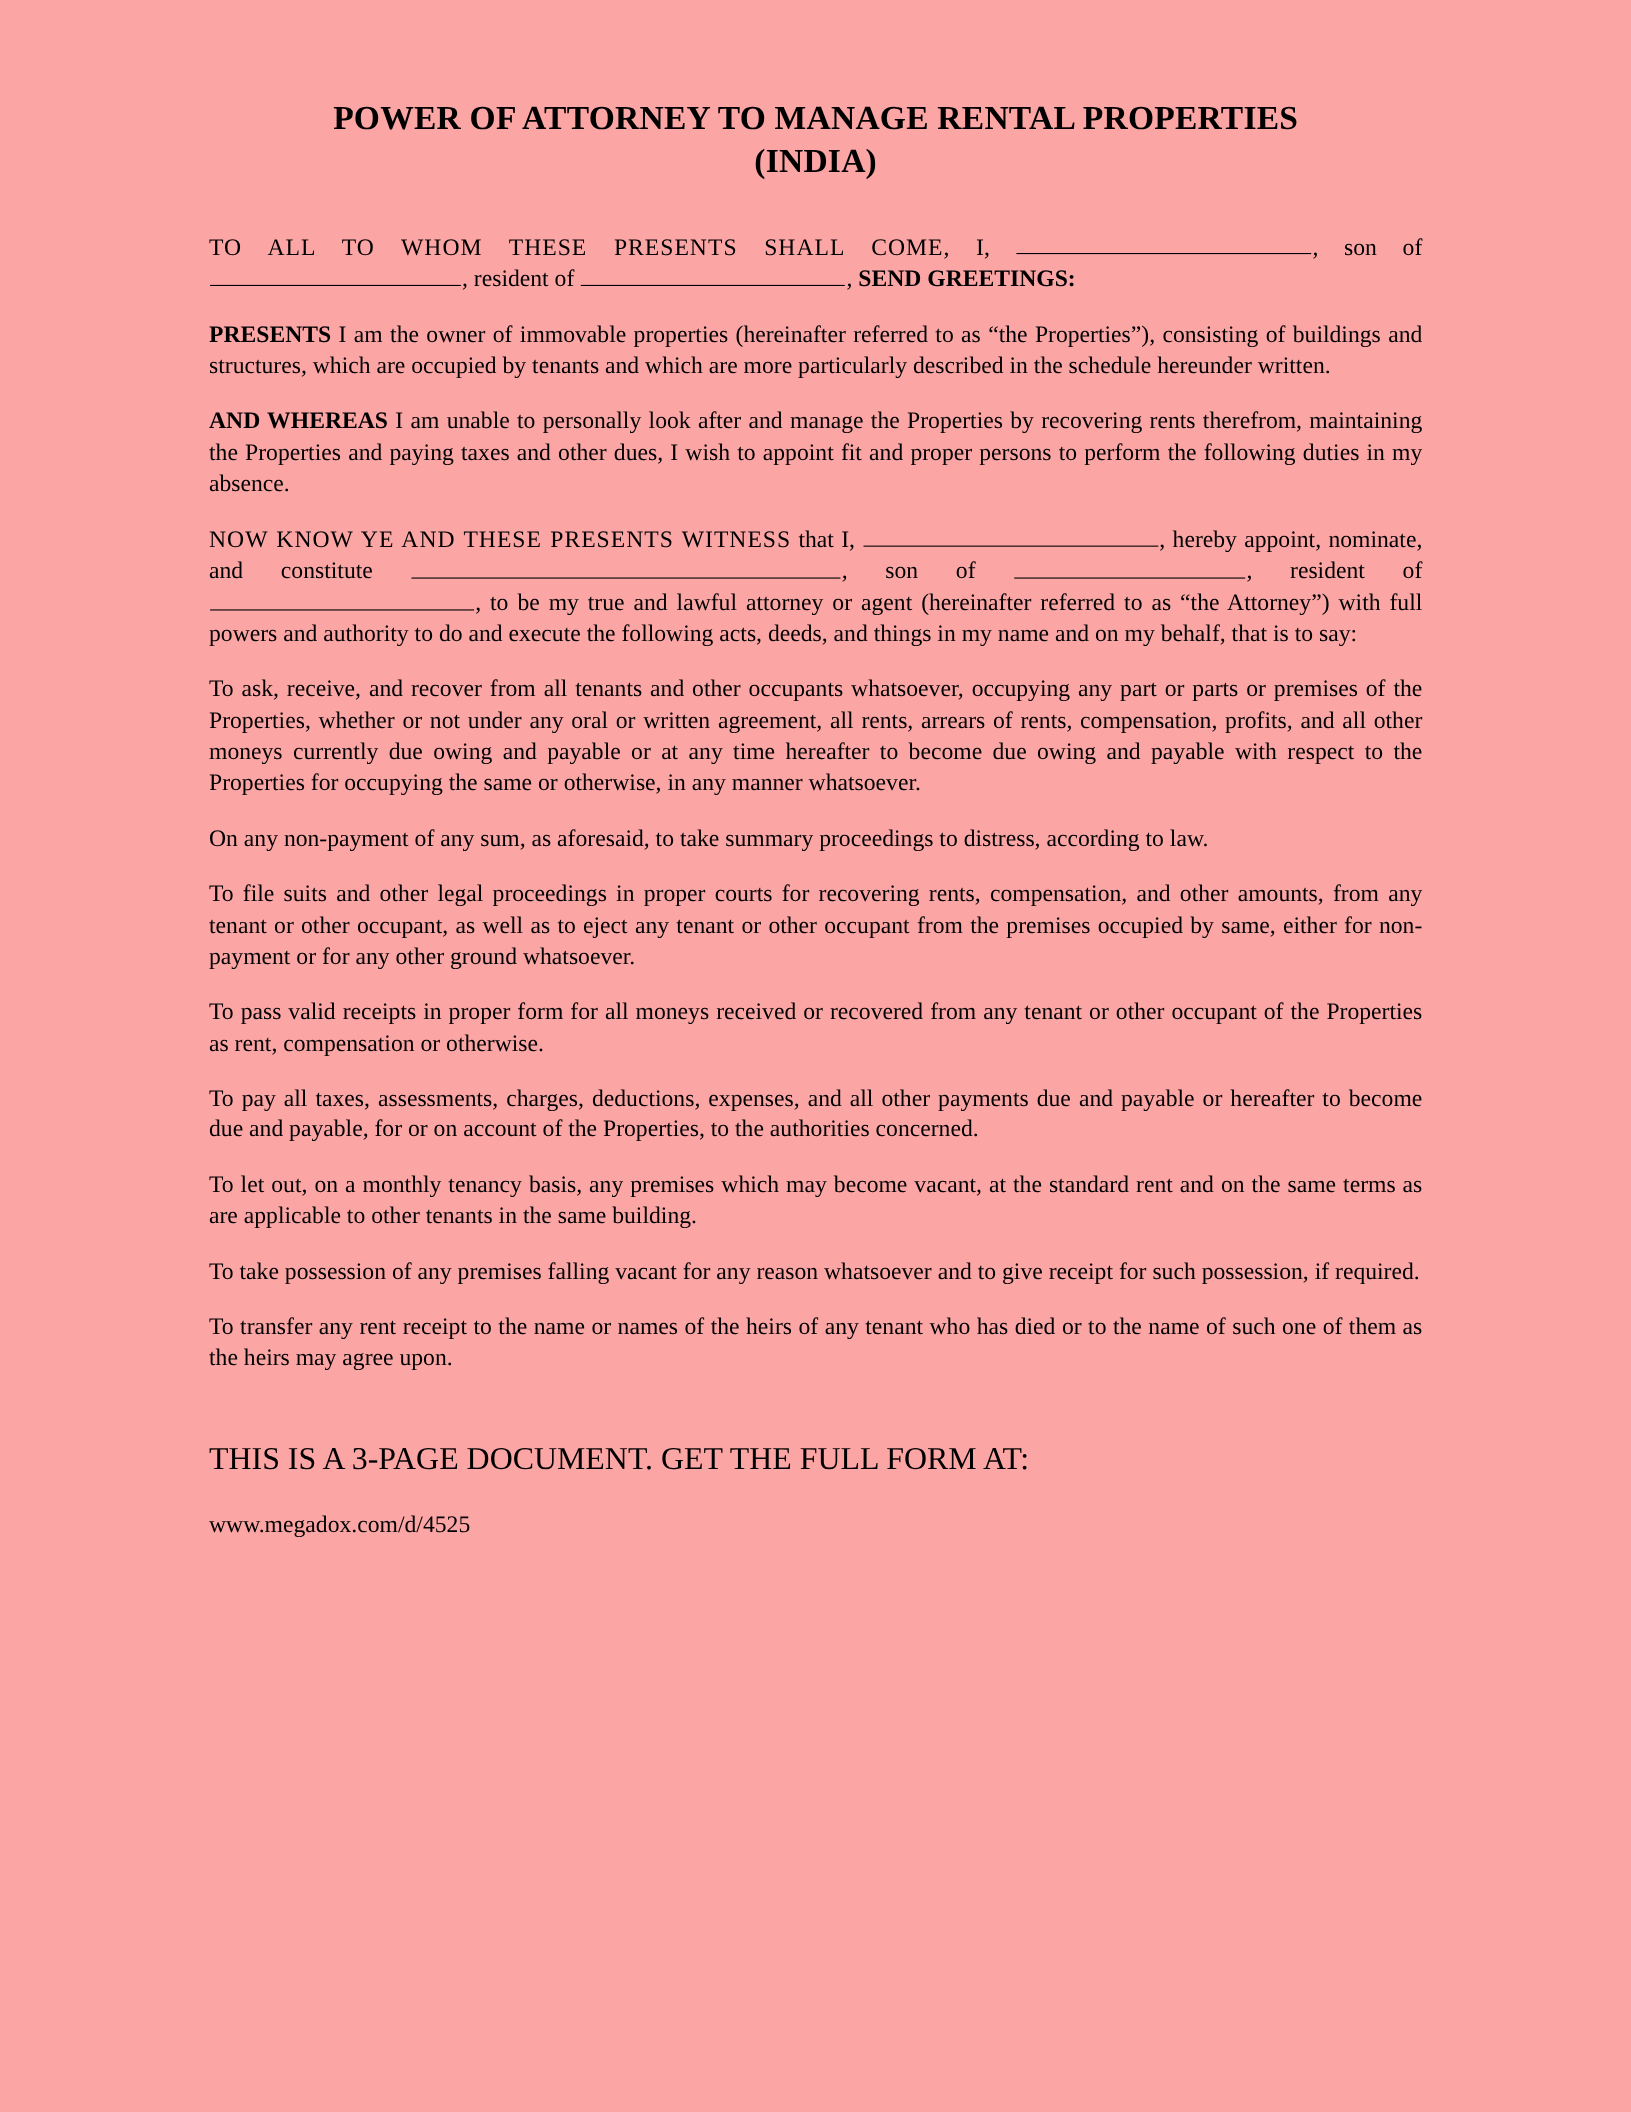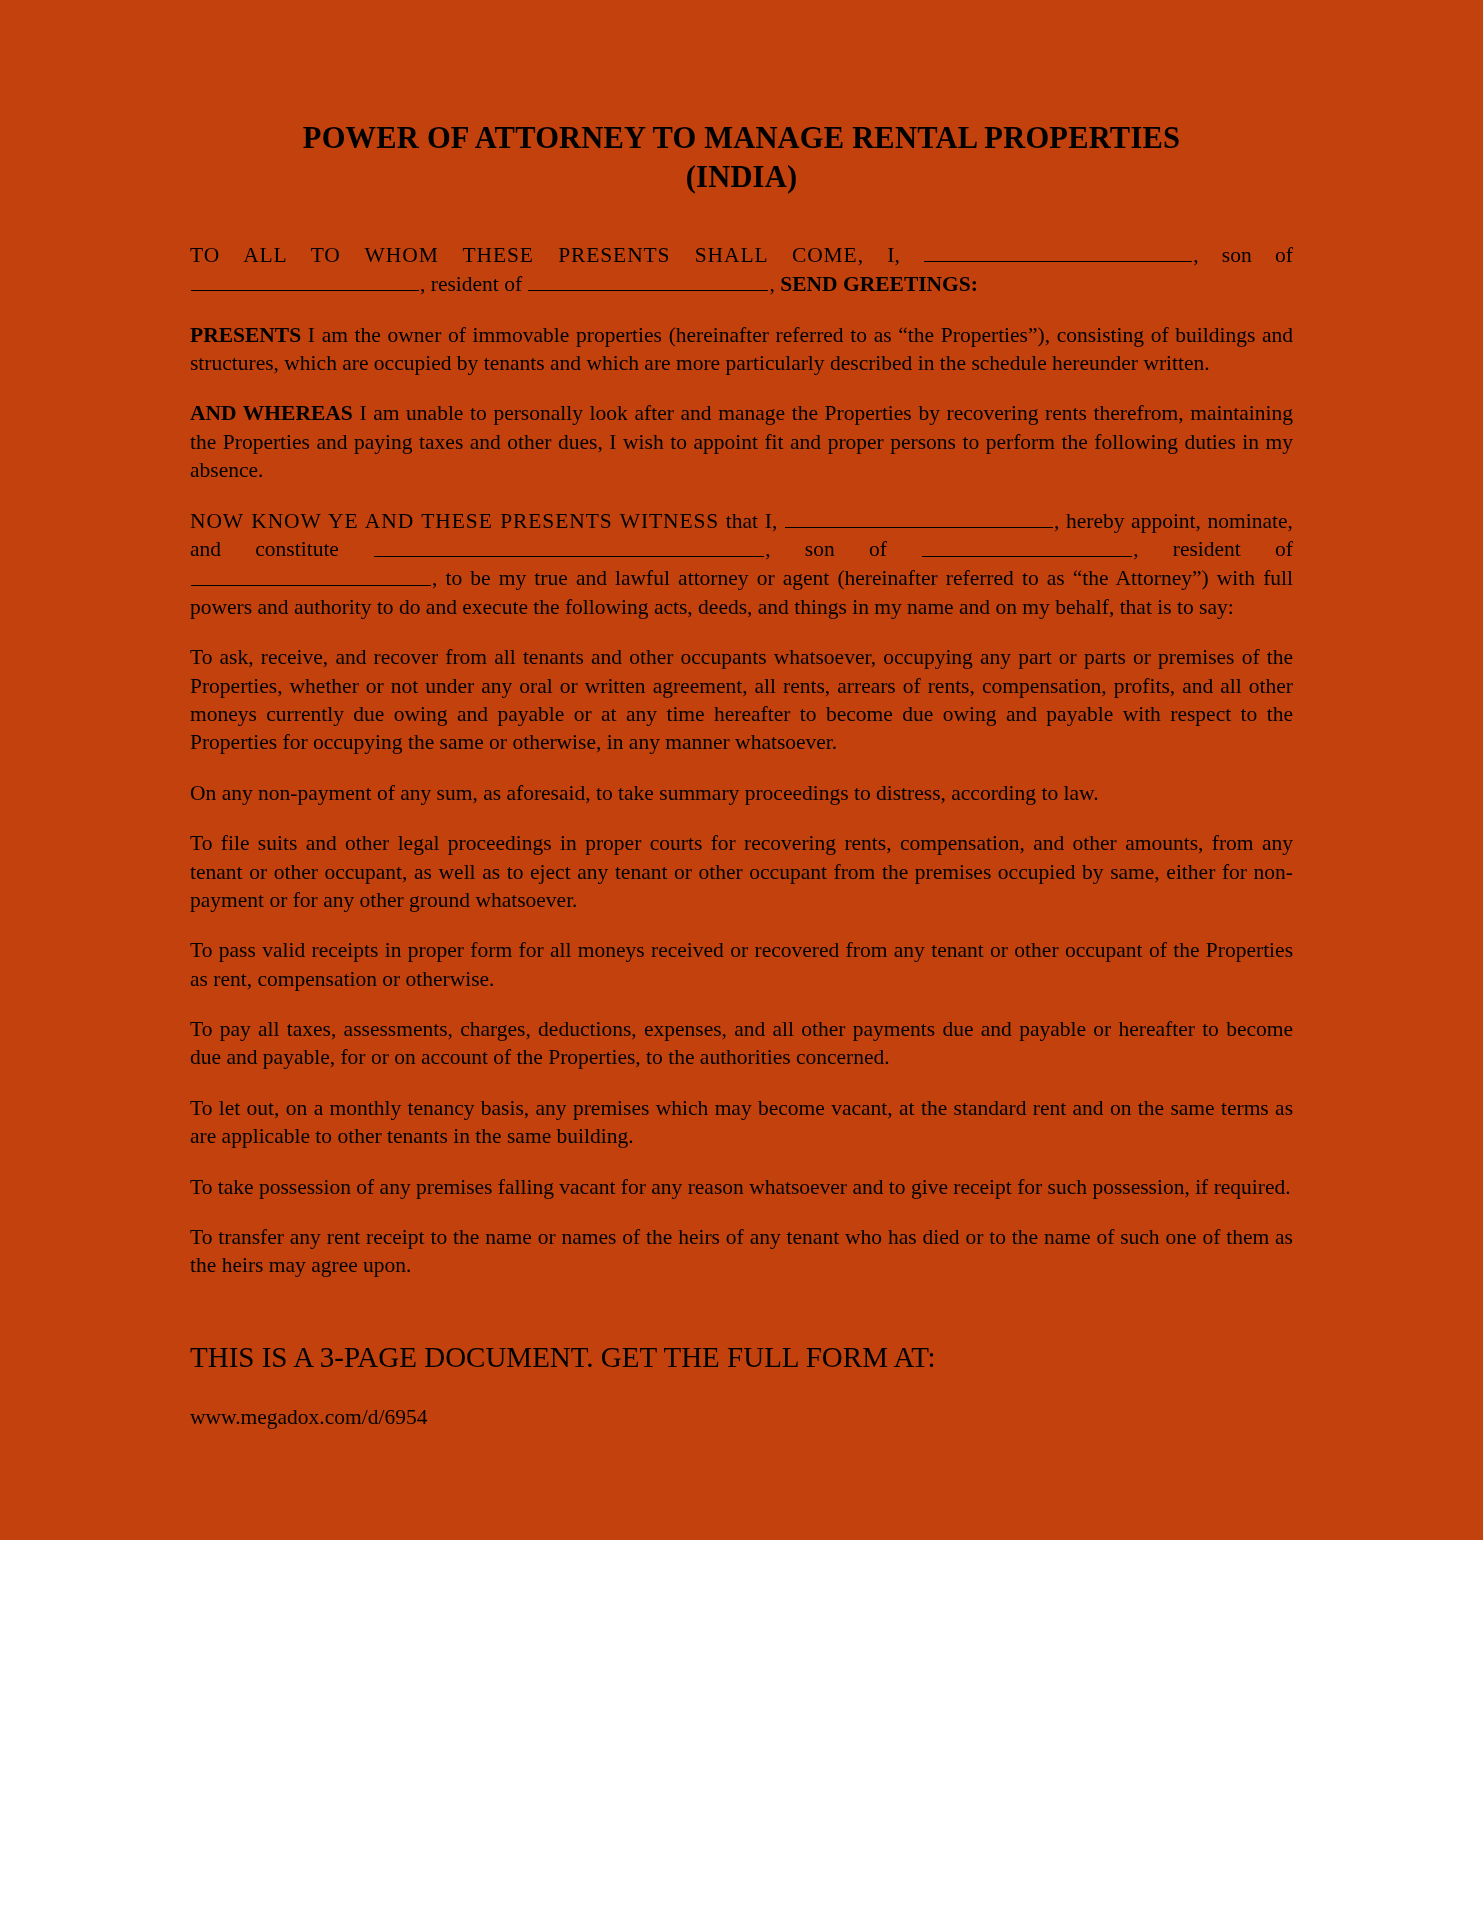--- a/index.html
+++ b/index.html
@@ -10,24 +10,24 @@
   body {
     width: 1483px;
     height: 1920px;
     font-family: "Liberation Serif", serif;
     color: #000000;
     overflow: hidden;
   }
   .page {
     position: relative;
     width: 1483px;
-    height: 1540px;
-    background: #c2410c;
+    height: 1920px;
+    background: #fca5a5;
     box-sizing: border-box;
-    padding: 119px 190px 0 190px;
+    padding: 88px 190px 0 190px;
   }
   .doc-title {
     text-align: center;
     font-weight: bold;
     font-size: 30.5px;
     line-height: 1.28;
     letter-spacing: 0.2px;
     margin: 0 0 0 0;
   }
   .doc-title .line2 {
@@ -110,16 +110,16 @@
     <p class="para">To let out, on a monthly tenancy basis, any premises which may become vacant, at the standard rent and on the same terms as are applicable to other tenants in the same building.</p>
 
     <p class="para">To take possession of any premises falling vacant for any reason whatsoever and to give receipt for such possession, if required.</p>
 
     <p class="para">To transfer any rent receipt to the name or names of the heirs of any tenant who has died or to the name of such one of them as the heirs may agree upon.</p>
 
   </div>
 
   <div class="footer-block">
     <p class="footer-line">THIS IS A 3-PAGE DOCUMENT. GET THE FULL FORM AT:</p>
-    <p class="footer-url">www.megadox.com/d/6954</p>
+    <p class="footer-url">www.megadox.com/d/4525</p>
   </div>
 
 </div>
 
 </body></html>

